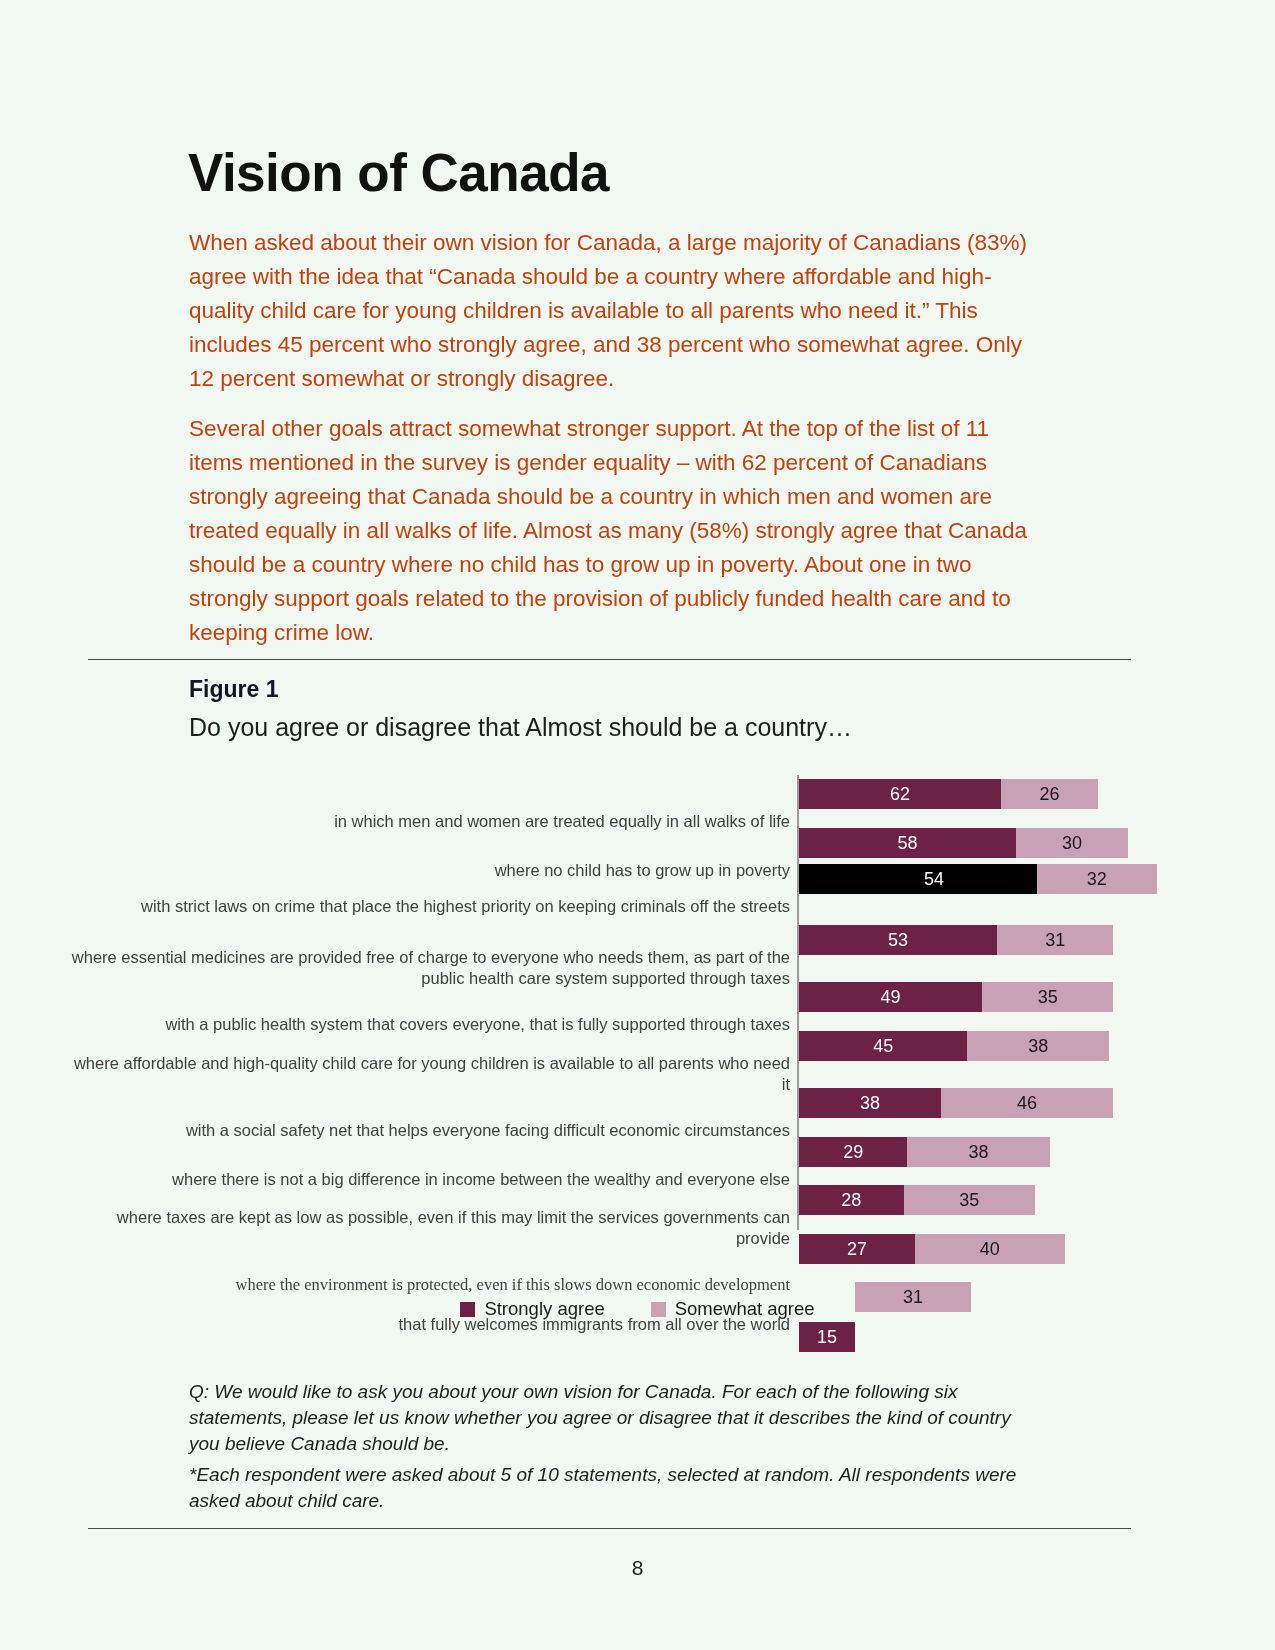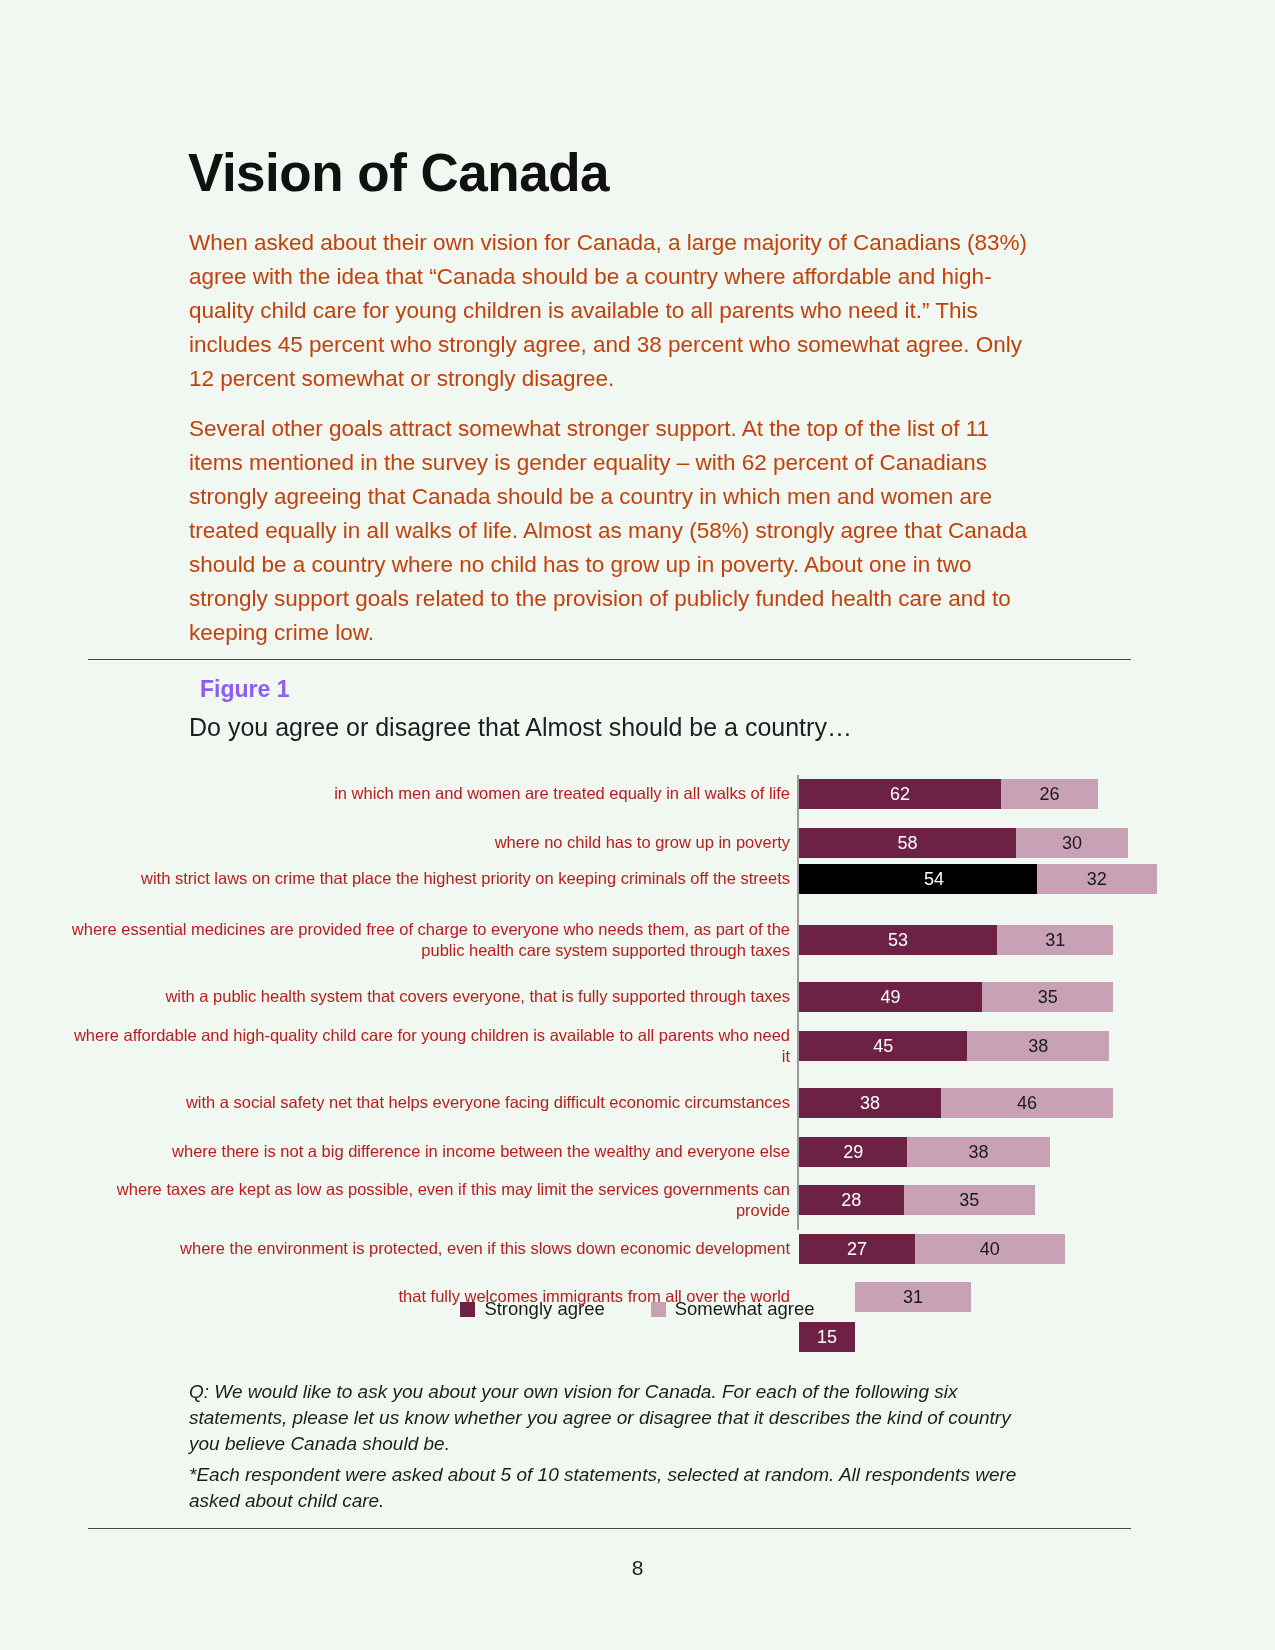--- a/index.html
+++ b/index.html
@@ -51,25 +51,25 @@
     width: 1043px;
     height: 0;
     border-top: 1px solid #4a4a4a;
   }
   #rule-top { top: 659px; }
   #rule-bottom { top: 1528px; }
 
   
   .fig-label {
     position: absolute;
-    left: 200px;
+    left: 189px;
     top: 676px;
     font-size: 23px;
     font-weight: bold;
-    color: #8b5cf6;
+    color: #0f172a;
   }
   .fig-title {
     position: absolute;
     left: 189px;
     top: 713px;
     font-size: 25px;
     color: #1e1e1e;
   }
 
   
@@ -94,21 +94,22 @@
     width: 1275px;
     height: 30px;
   }
   .row-label {
     position: absolute;
     right: 485px;      
     width: 720px;
     text-align: right;
     font-size: 16.5px;
     line-height: 21px;
-    color: #b91c1c;
+    color: #404040;
+    margin-top: 28px;
   }
   .bar-wrap {
     position: absolute;
     left: 799px;
     top: 0;
     height: 30px;
     display: flex;
   }
   .seg {
     height: 30px;
@@ -252,21 +253,21 @@
           </div>
         </div>
         <div class="row" style="top: 415px;">
           <div class="row-label" style="top: -6px;">where taxes are kept as low as possible, even if this may limit the services governments can provide</div>
           <div class="bar-wrap">
             <div class="seg seg-strong" style="width: 104.72px; background: rgb(109, 34, 69);">28</div>
             <div class="seg seg-somewhat" style="width: 130.9px; background: rgb(200, 161, 180);">35</div>
           </div>
         </div>
         <div class="row" style="top: 464px;">
-          <div class="row-label" style="top: 4px;">where the environment is protected, even if this slows down economic development</div>
+          <div class="row-label" style="top: 12px; font-family: Liberation Serif, serif;">where the environment is protected, even if this slows down economic development</div>
           <div class="bar-wrap">
             <div class="seg seg-strong" style="width: 116px; background: rgb(109, 34, 69);">27</div>
             <div class="seg seg-somewhat" style="width: 149.6px; background: rgb(200, 161, 180);">40</div>
           </div>
         </div>
         <div class="row" style="top: 512px;">
           <div class="row-label" style="top: 4px;">that fully welcomes immigrants from all over the world</div>
           <div class="bar-wrap">
             <div class="seg seg-strong" style="width: 56.1px; background: rgb(109, 34, 69); margin-top: 40px;">15</div>
             <div class="seg seg-somewhat" style="width: 115.94px; background: rgb(200, 161, 180);">31</div>

